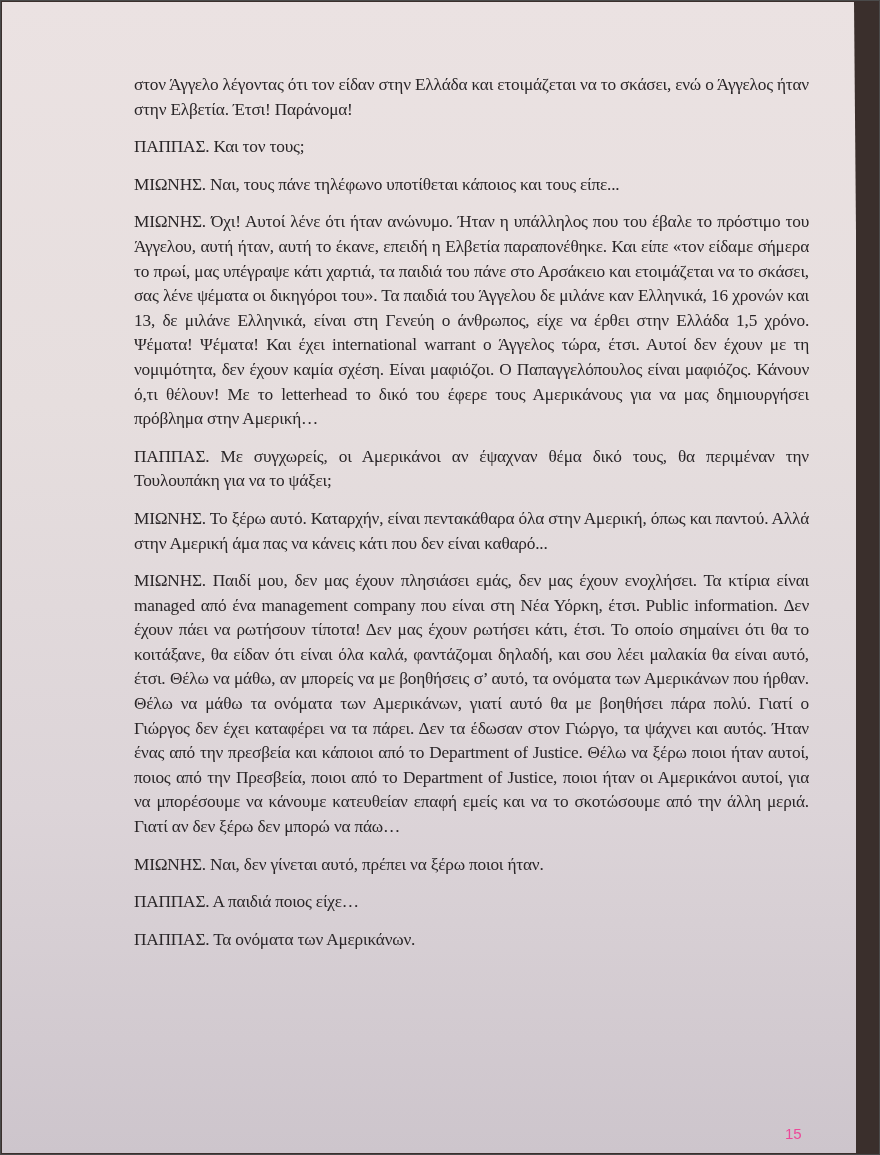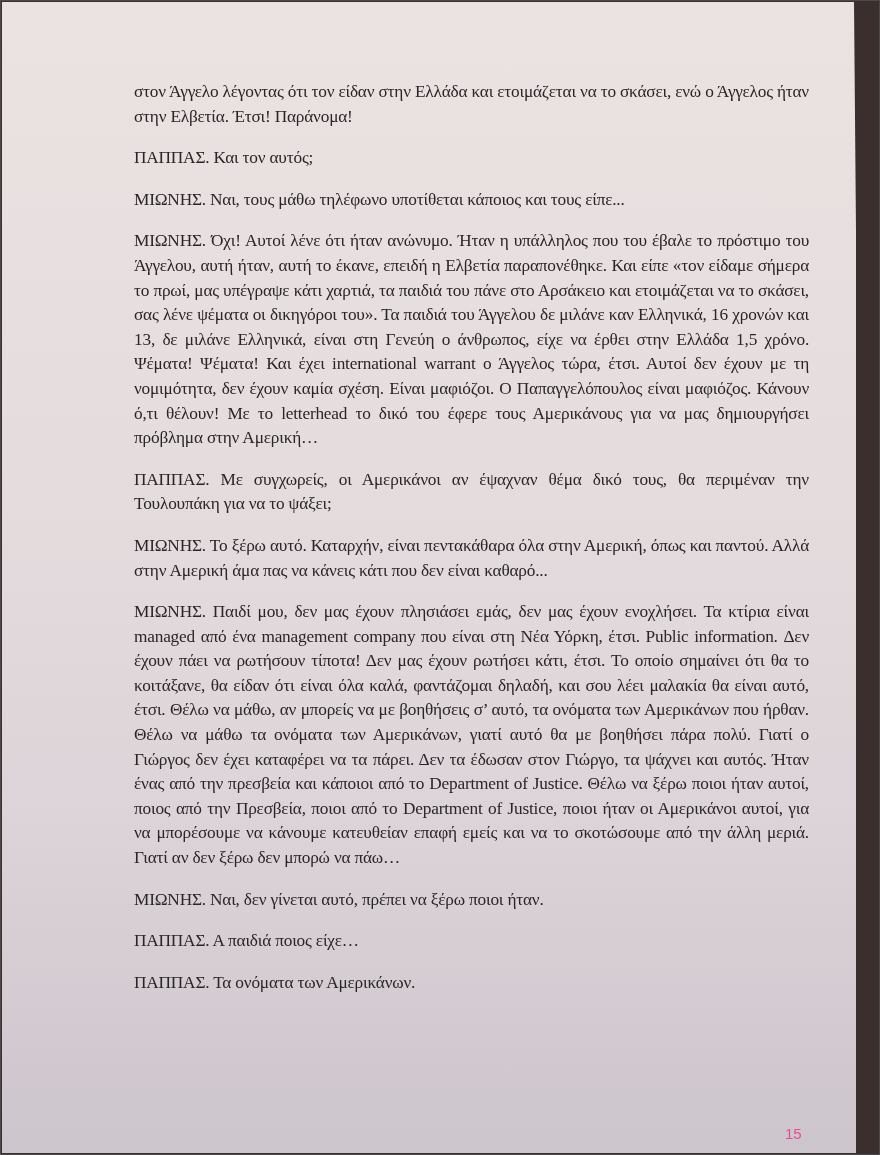--- a/index.html
+++ b/index.html
@@ -25,21 +25,21 @@
       background: #3a2f2c;
     }
     .content {
       position: absolute; left: 133px; top: 62px; width: 675px;
       color: #2a2628;
       font-size: 17.3px;
       line-height: 24.6px;
       letter-spacing: -0.2px;
     }
     .para {
-      margin: 17px 0 13px 0;
+      margin: 10px 0 13px 0;
       text-align: justify;
     }
     .speaker { }
     .page-number {
       position: absolute; left: 784px; top: 1124px;
       font-family: "Liberation Sans", "DejaVu Sans", sans-serif;
       font-size: 15px; color: #ec4899;
     }
   </style>
 </head>
@@ -48,25 +48,25 @@
 <div class="frame">
   <div class="shade"></div>
   <div class="page"></div>
 
   <div class="content">
     <p class="para">
       <span>στον Άγγελο λέγοντας ότι τον είδαν στην Ελλάδα και ετοιμάζεται να το σκάσει, ενώ ο Άγγελος ήταν στην Ελβετία. Έτσι! Παράνομα!</span>
     </p>
     <p class="para">
       <span class="speaker">ΠΑΠΠΑΣ.</span>
-      <span>Και τον αυτός;</span>
+      <span>Και τον τους;</span>
     </p>
     <p class="para">
       <span class="speaker">ΜΙΩΝΗΣ.</span>
-      <span>Ναι, τους μάθω τηλέφωνο υποτίθεται κάποιος και τους είπε...</span>
+      <span>Ναι, τους πάνε τηλέφωνο υποτίθεται κάποιος και τους είπε...</span>
     </p>
     <p class="para">
       <span class="speaker">ΜΙΩΝΗΣ.</span>
       <span>Όχι! Αυτοί λένε ότι ήταν ανώνυμο. Ήταν η υπάλληλος που του έβαλε το πρόστιμο του Άγγελου, αυτή ήταν, αυτή το έκανε, επειδή η Ελβετία παραπονέθηκε. Και είπε «τον είδαμε σήμερα το πρωί, μας υπέγραψε κάτι χαρτιά, τα παιδιά του πάνε στο Αρσάκειο και ετοιμάζεται να το σκάσει, σας λένε ψέματα οι δικηγόροι του». Τα παιδιά του Άγγελου δε μιλάνε καν Ελληνικά, 16 χρονών και 13, δε μιλάνε Ελληνικά, είναι στη Γενεύη ο άνθρωπος, είχε να έρθει στην Ελλάδα 1,5 χρόνο. Ψέματα! Ψέματα! Και έχει international warrant ο Άγγελος τώρα, έτσι. Αυτοί δεν έχουν με τη νομιμότητα, δεν έχουν καμία σχέση. Είναι μαφιόζοι. Ο Παπαγγελόπουλος είναι μαφιόζος. Κάνουν ό,τι θέλουν! Με το letterhead το δικό του έφερε τους Αμερικάνους για να μας δημιουργήσει πρόβλημα στην Αμερική…</span>
     </p>
     <p class="para">
       <span class="speaker">ΠΑΠΠΑΣ.</span>
       <span>Με συγχωρείς, οι Αμερικάνοι αν έψαχναν θέμα δικό τους, θα περιμέναν την Τουλουπάκη για να το ψάξει;</span>
     </p>
     <p class="para">

